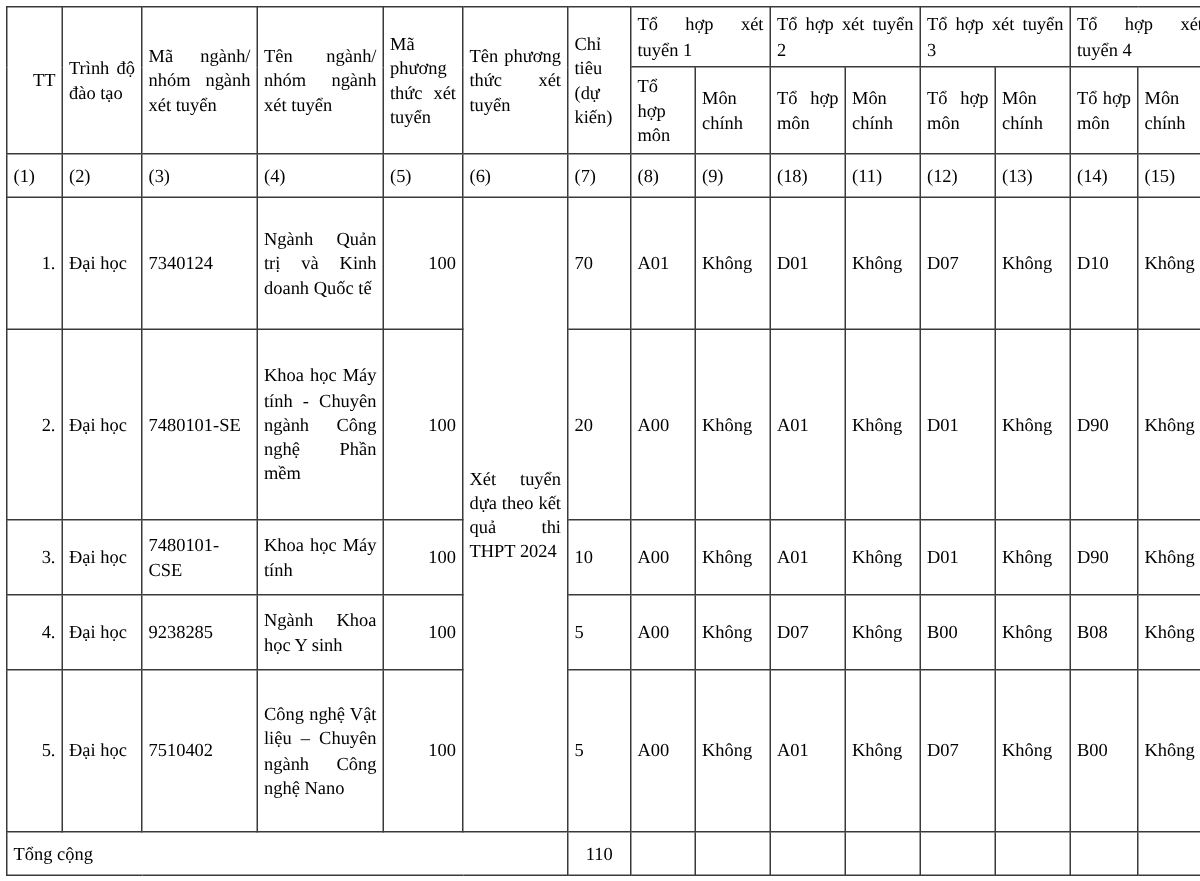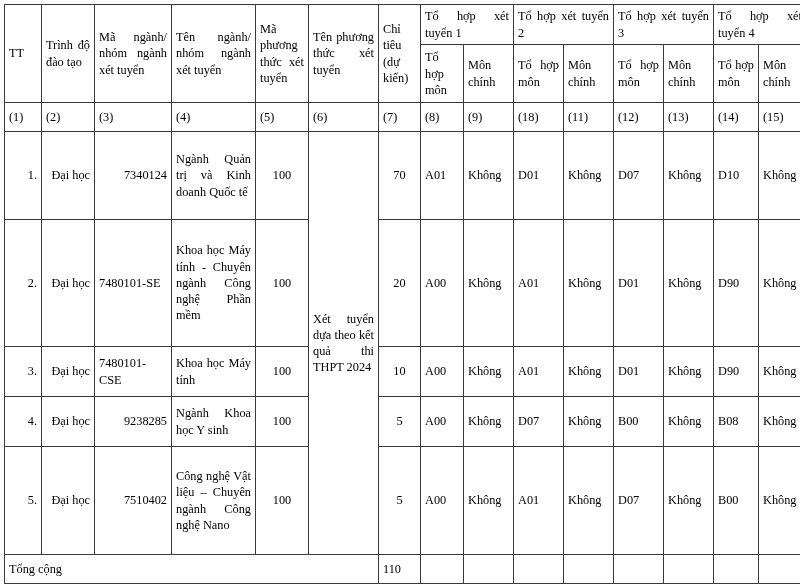--- a/index.html
+++ b/index.html
@@ -37,58 +37,58 @@
     overflow: hidden;
   }
   
   .hd {
     text-align: justify;
     text-align-last: left;
     vertical-align: middle;
     hyphens: none;
   }
   .hd-c {
-    text-align: left;
+    text-align: right;
     vertical-align: middle;
   }
   .numrow td {
     text-align: left;
     height: 24px;
     padding-top: 1px;
     padding-bottom: 1px;
     vertical-align: middle;
   }
   
   .c-tt {
     text-align: right;
     vertical-align: middle;
     padding-right: 6px;
   }
   .c-mid {
-    text-align: right;
+    text-align: left;
     vertical-align: middle;
   }
   .c-just {
     text-align: justify;
     text-align-last: left;
     vertical-align: top;
     padding-top: 4px;
     font-family: Liberation Serif, serif;
   }
   .c-just-mid {
     text-align: justify;
     text-align-last: left;
     vertical-align: middle;
   }
   .c-num {
-    text-align: center;
+    text-align: right;
     vertical-align: middle;
   }
   .c-quota {
-    text-align: center;
+    text-align: left;
     vertical-align: middle;
     font-weight: bold;
   }
   .c-code {
     vertical-align: middle;
   }
   .c-method {
     text-align: justify;
     text-align-last: left;
     vertical-align: middle;
@@ -97,20 +97,21 @@
   }
   .totalrow td {
     height: 24px;
     vertical-align: middle;
   }
   .total-label {
     text-align: left;
     font-weight: bold;
   }
   .total-val {
+    text-align: center;
     font-weight: bold;
   }
 </style>
 </head>
 <body>
 
 <div class="sheet">
   <table class="admissions">
     <colgroup>
       <col style="width:37px">

